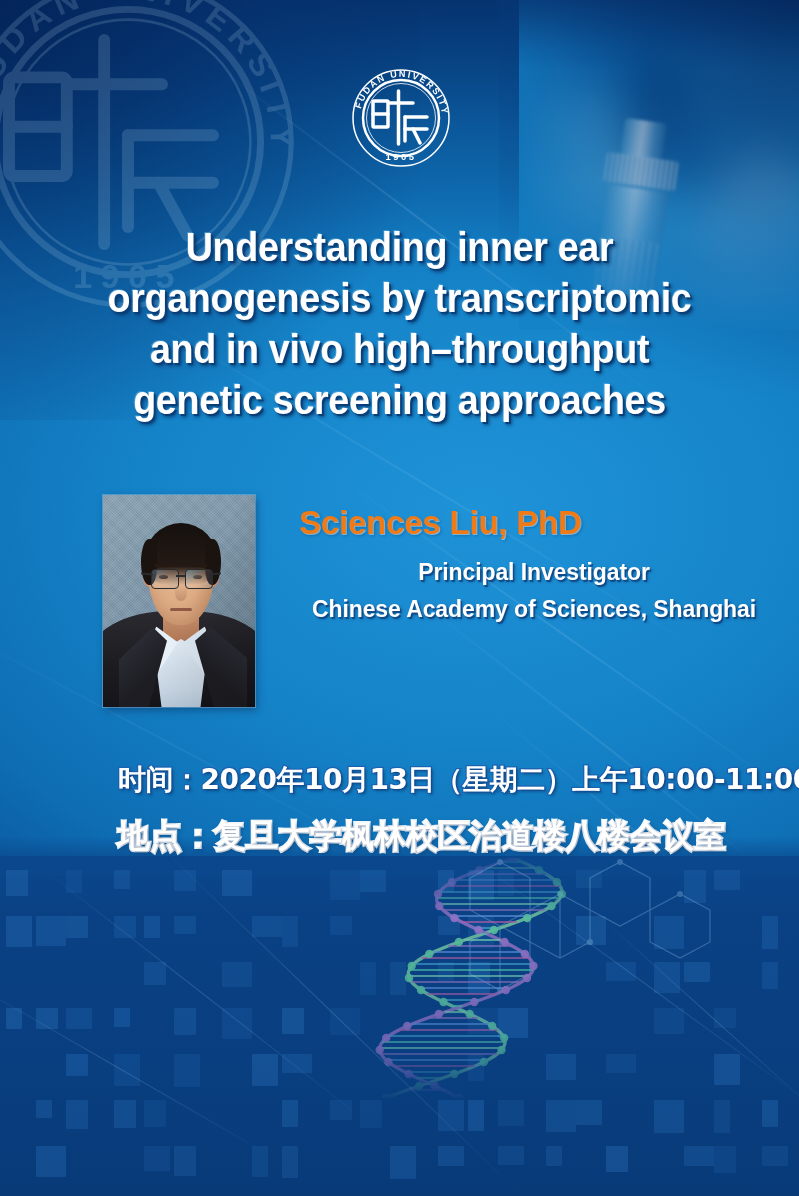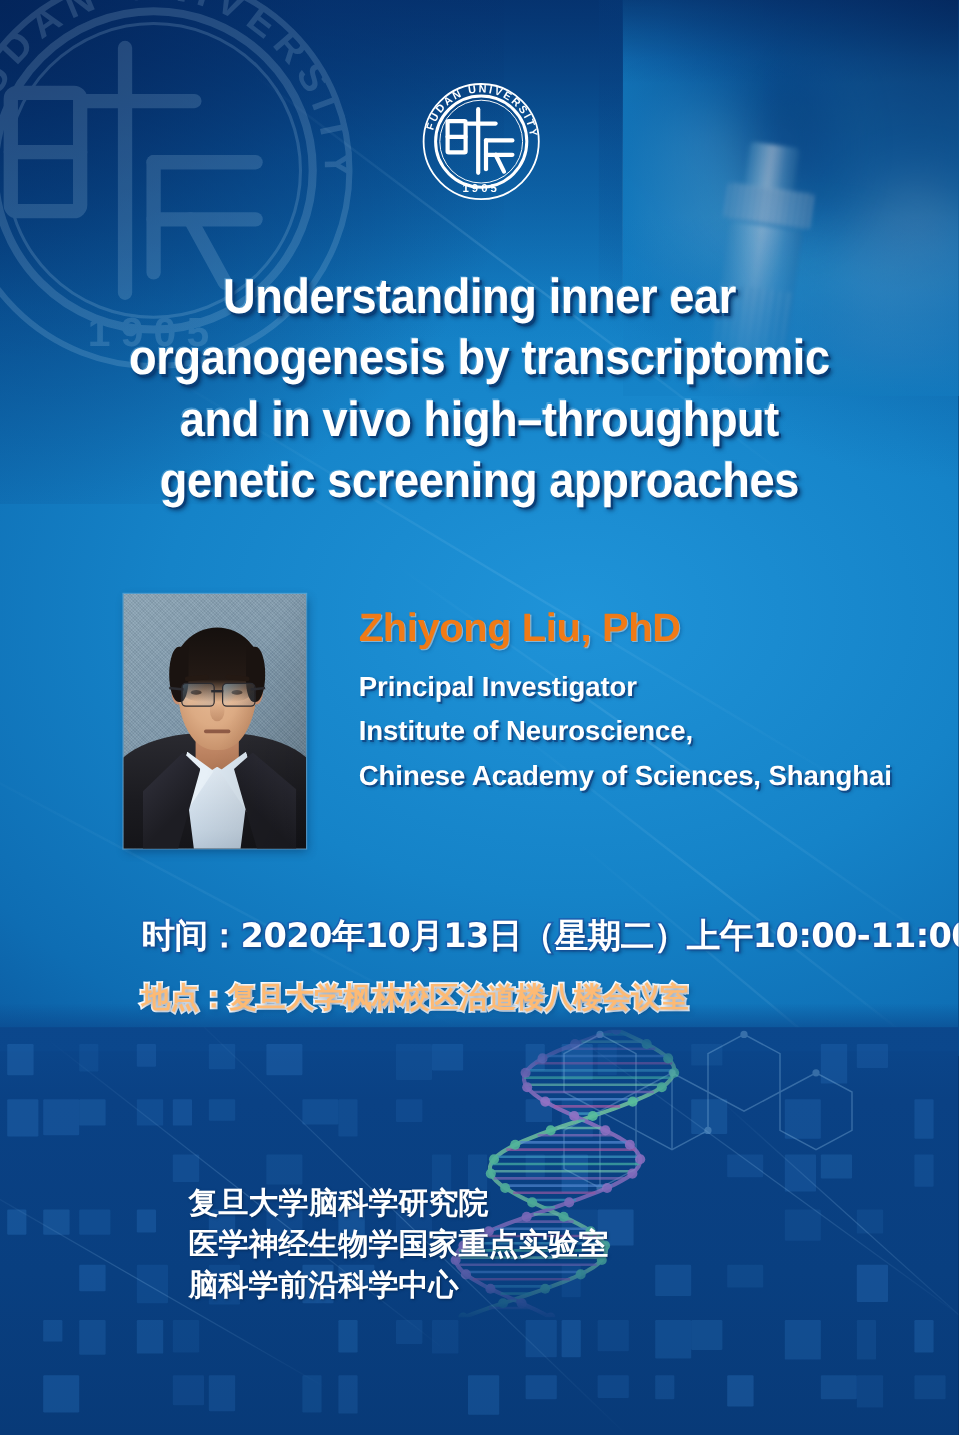--- a/index.html
+++ b/index.html
@@ -348,42 +348,43 @@
   }
   .sp-line {
     font-family: "Liberation Sans Narrow", "Liberation Sans", sans-serif;
     font-weight: bold;
     font-size: 23px;
     line-height: 37px;
     color: #ffffff;
     letter-spacing: -0.1px;
     white-space: nowrap;
     text-shadow: 1.5px 1.5px 0 rgba(16,72,135,0.90), 2px 2px 3px rgba(6,40,85,0.45);
+    text-align: center;
   }
 
   
   .ev {
     position: absolute;
     font-family: "DejaVu Sans", "Liberation Sans", sans-serif;
     font-weight: bold;
     white-space: nowrap;
   }
   .ev-time {
     left: 118px; top: 761px;
     font-size: 28px;
     color: #ffffff;
     letter-spacing: -0.5px;
     -webkit-text-stroke: 2.6px #1b64b4;
     paint-order: stroke fill;
     text-shadow: 2px 2px 3px rgba(5,45,95,0.55);
   }
   .ev-place {
     left: 118px; top: 815px;
-    font-size: 24px;
-    color: #fdba74;
+    font-size: 32px;
+    color: #ffffff;
     letter-spacing: 0px;
     -webkit-text-stroke: 2.8px #ffffff;
     paint-order: stroke fill;
     text-shadow: 2px 2px 4px rgba(5,45,95,0.5);
   }
   .ev-host {
     left: 118px; top: 885px;
     font-size: 29px;
     color: #ffffff;
     letter-spacing: 0px;
@@ -756,31 +757,25 @@
     <div class="ph-glass-l"></div>
     <div class="ph-glass-r"></div>
     <div class="ph-bridge"></div>
     <div class="ph-temple-l"></div>
     <div class="ph-temple-r"></div>
     <div class="ph-nose"></div>
     <div class="ph-mouth"></div>
     <div class="ph-shadow"></div>
   </div>
 
-  <div class="sp-name">Zhiyong Liu, PhD</div>
+  <div class="sp-name">Sciences Liu, PhD</div>
   <div class="sp-lines">
     <div class="sp-line">Principal Investigator</div>
-    <div class="sp-line">Institute of Neuroscience,</div>
     <div class="sp-line">Chinese Academy of Sciences, Shanghai</div>
   </div>
 
   <div class="ev ev-time">时间：2020年10月13日（星期二）上午10:00-11:00</div>
   <div class="ev ev-place">地点：复旦大学枫林校区治道楼八楼会议室</div>
 
   <div class="org">
-    <div class="org-list">
-      <div class="org-item">复旦大学脑科学研究院</div>
-      <div class="org-item">医学神经生物学国家重点实验室</div>
-      <div class="org-item">脑科学前沿科学中心</div>
-    </div>
   </div>
 
 </div>
 
 </body></html>

